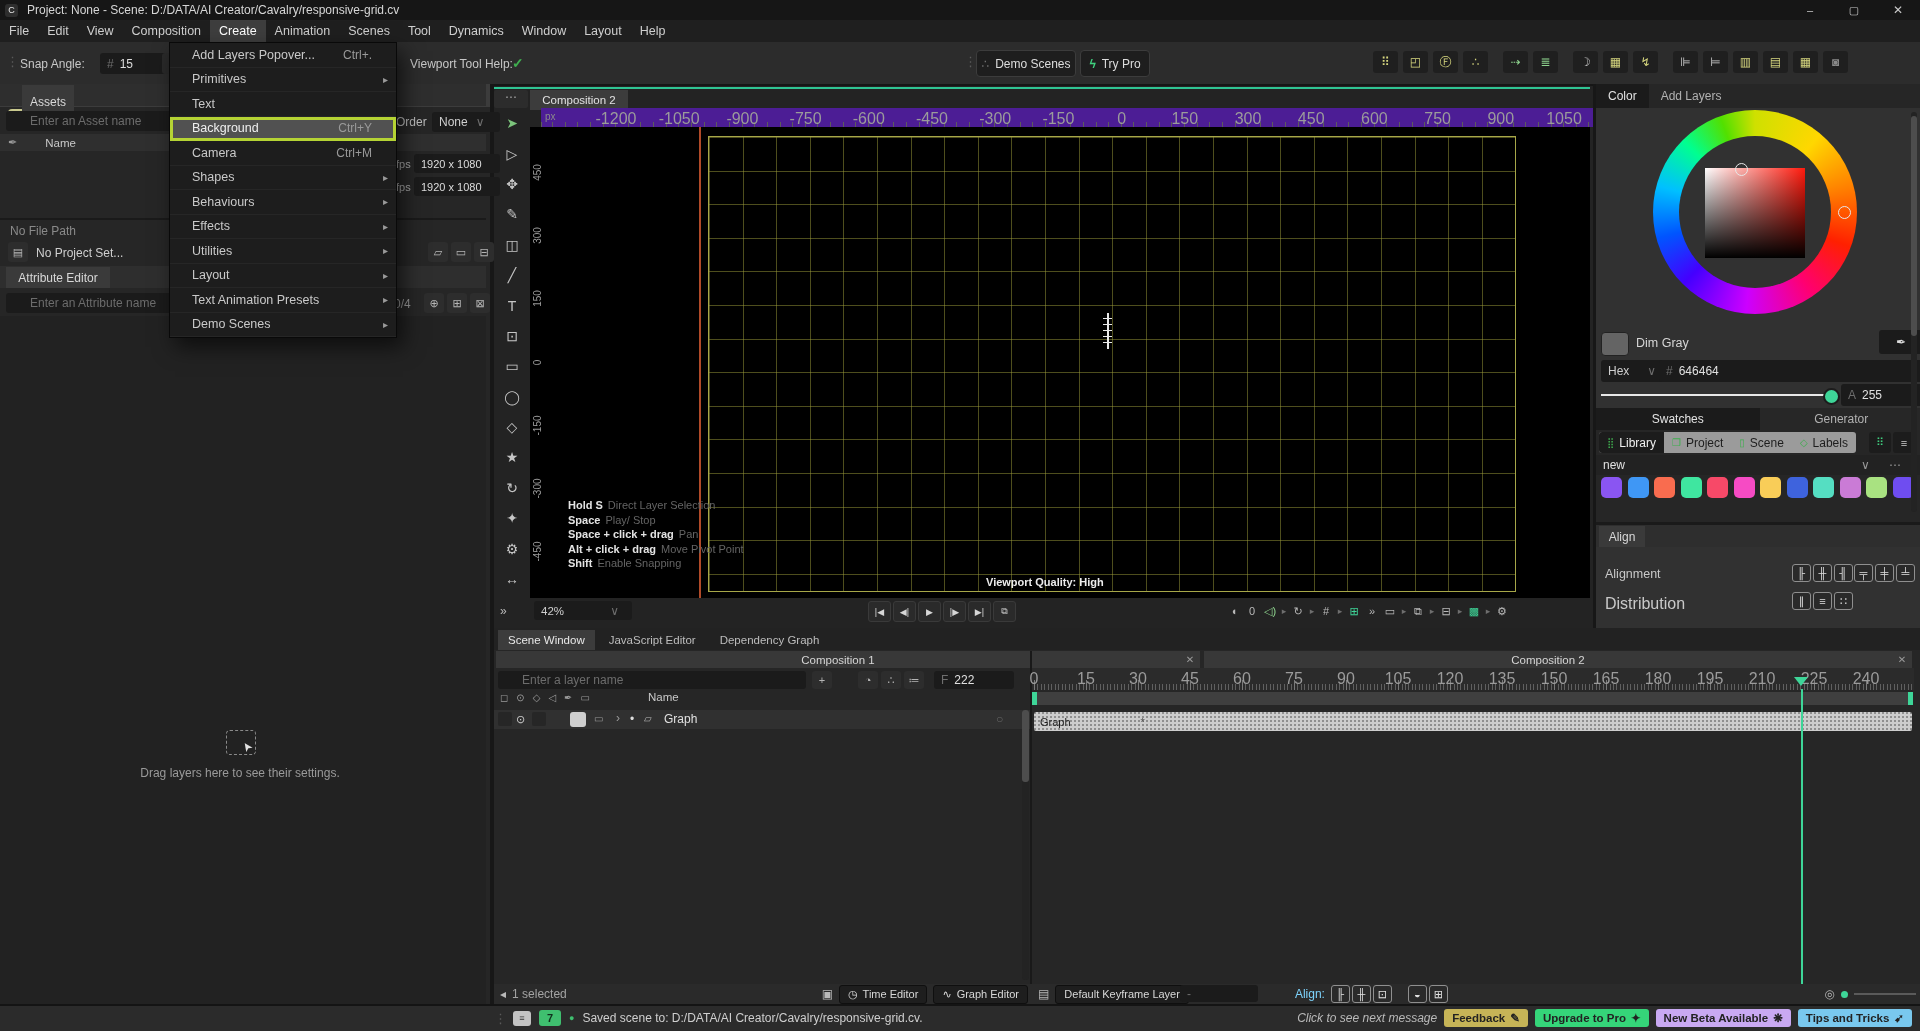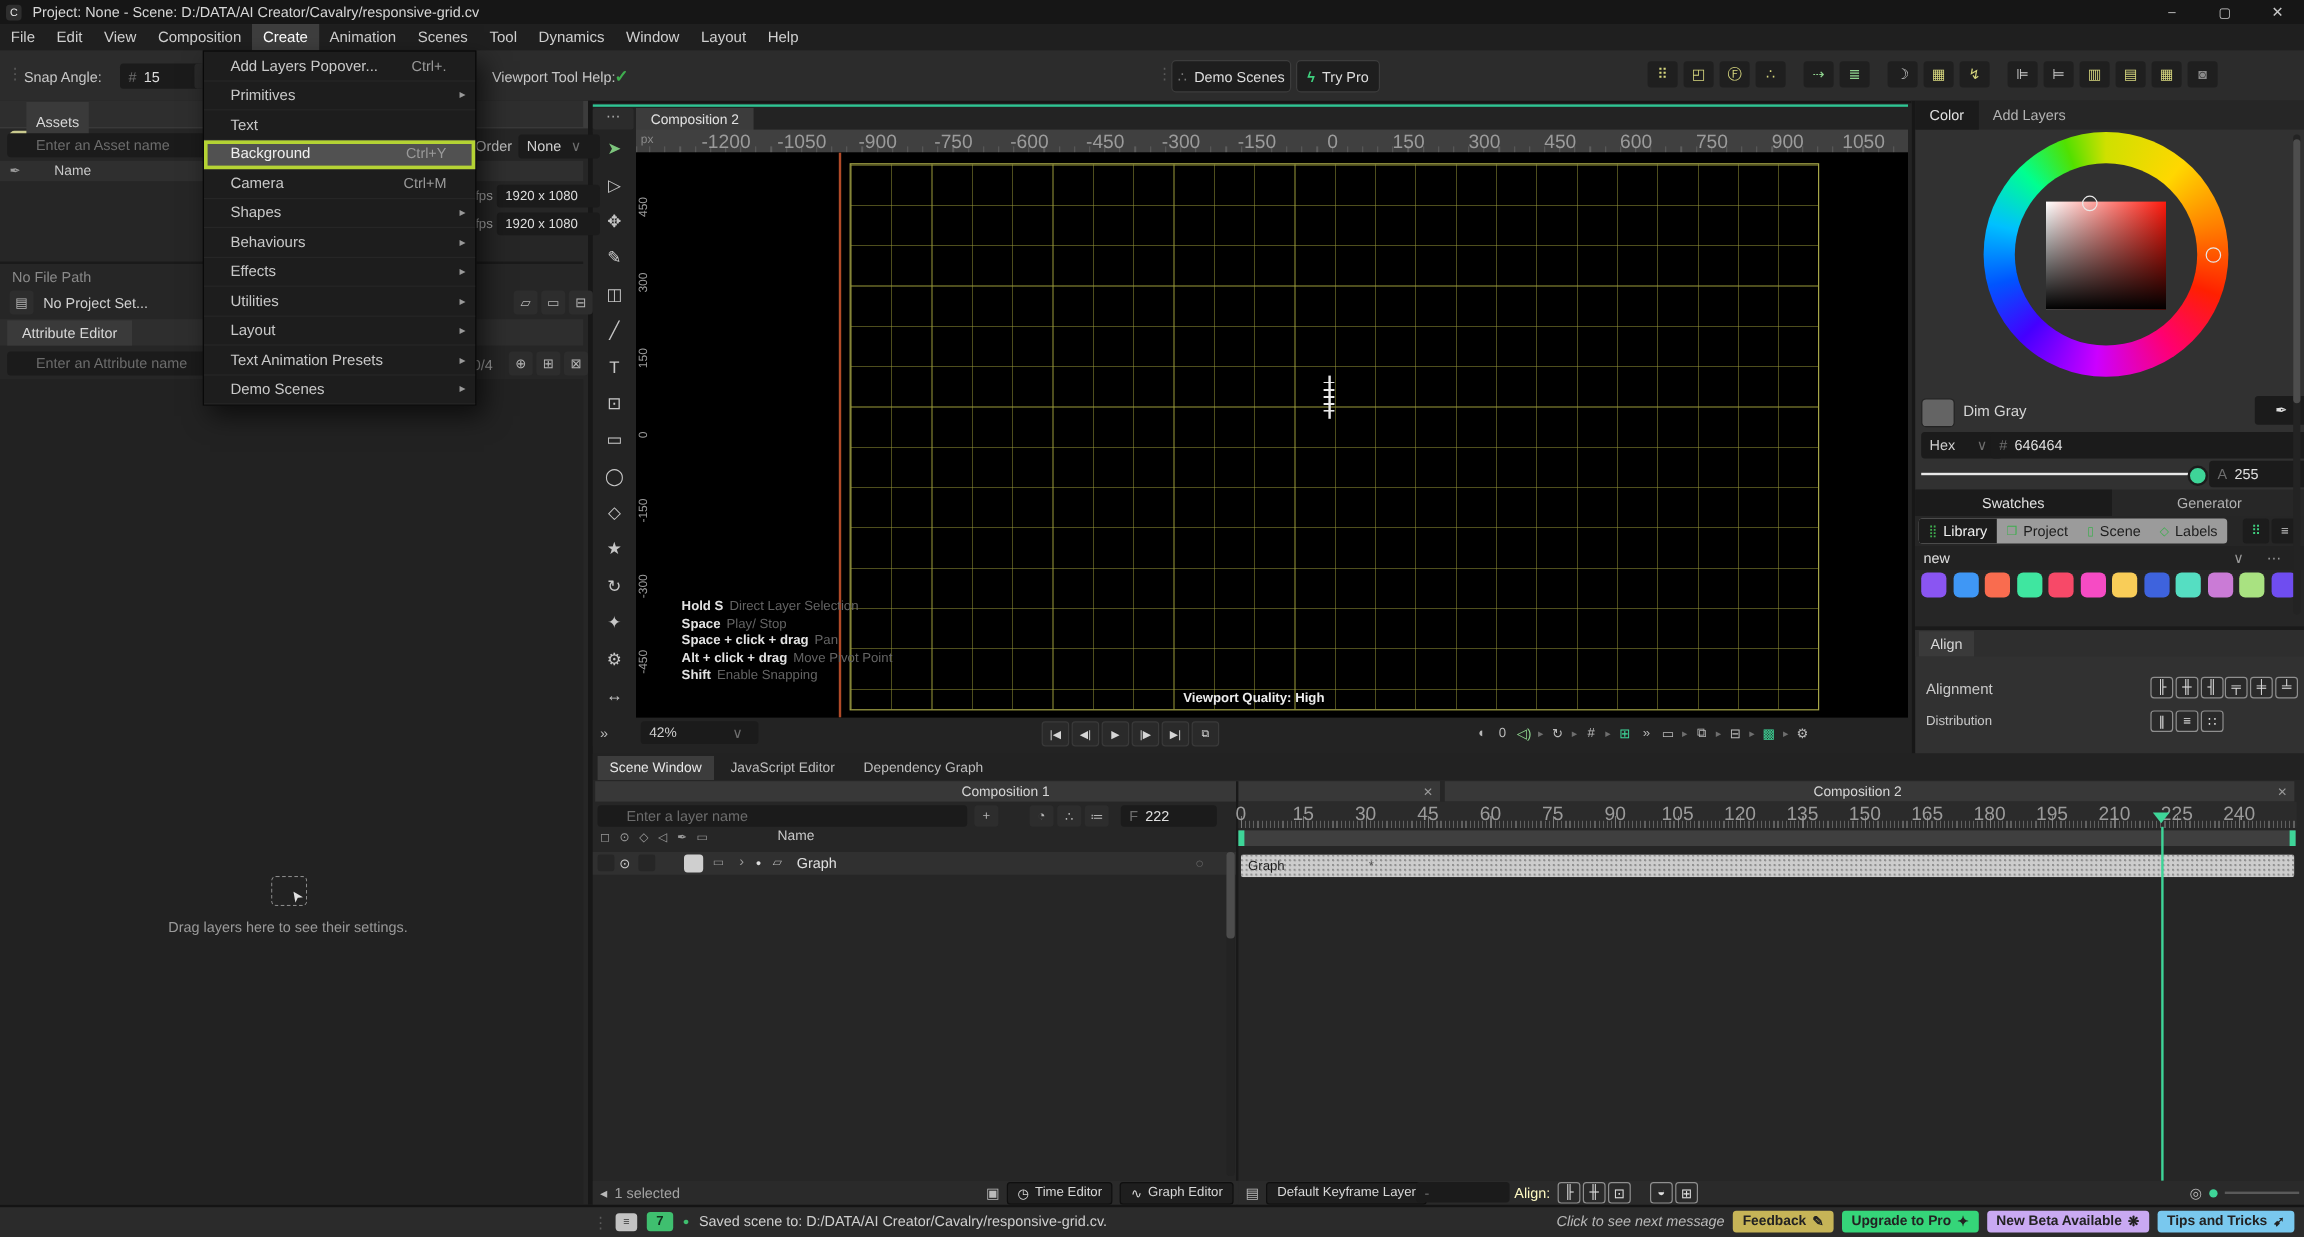--- a/index.html
+++ b/index.html
@@ -59,21 +59,21 @@
   .small-icon-btn{width:20px;height:20px;background:#2d2d2d;border-radius:3px;display:flex;align-items:center;
                   justify-content:center;color:#b5b5b5;font-size:11px;}
   
   #tools-col{left:494px;top:108px;width:36px;height:490px;display:flex;flex-direction:column;}
   .tool{height:30.4px;display:flex;align-items:center;justify-content:center;font-size:14px;color:#c6c6c6;}
   .tool.active{color:#7cc47c;}
   
   #vp-tabbar{left:494px;top:87px;width:1096px;height:21px;background:#232323;border-top:2px solid #2fc493;}
   #vp-tab{position:absolute;left:36px;top:1px;width:98px;height:20px;background:#3c3c3c;color:#e2e2e2;
           font-size:11.5px;display:flex;align-items:center;justify-content:center;}
-  #vp-ruler{left:530px;top:108px;width:1060px;height:19px;background:#404040;}
+  #vp-ruler{left:541px;top:108px;width:1060px;height:19px;background:#4c1d95;}
   #vp-ruler .ticks{position:absolute;bottom:0;left:0;right:0;height:5px;
       background:repeating-linear-gradient(to right,#5c5c5c 0 1px,transparent 1px 12.64px);background-position:11px 0;}
   .htick{position:absolute;top:2px;transform:translateX(-50%);font-size:16px;color:#9b9b9b;}
   #vp-canvas{left:530px;top:127px;width:1060px;height:471px;background:#000;overflow:hidden;}
   .vtick{position:absolute;left:-13px;width:40px;text-align:center;font-size:10px;color:#9b9b9b;
          transform:rotate(-90deg);}
   #comp-grid{position:absolute;left:178px;top:9px;width:806px;height:454px;border:1px solid #a6a648;
       background-image:repeating-linear-gradient(to right,rgba(155,155,58,.5) 0 1px,transparent 1px 33.6px),
                        repeating-linear-gradient(to bottom,rgba(155,155,58,.5) 0 1px,transparent 1px 33.6px);}
   #red-line{position:absolute;left:169px;top:0;width:2px;height:471px;background:#b04a28;}
@@ -493,21 +493,21 @@
     <div class="al-icon">╟</div>
         <div class="al-icon">╫</div>
         <div class="al-icon">╢</div>
       </div>
     <div class="abs flex" style="left:258px;top:480px;gap:2px">
 
     <div class="al-icon">╤</div>
         <div class="al-icon">╪</div>
         <div class="al-icon">╧</div>
       </div>
-    <span class="abs" style="left:9px;top:511px;color:#c9c9c9;font-size:11px">Distribution</span>
+    <span class="abs" style="left:9px;top:511px;color:#c9c9c9;font-size:16px">Distribution</span>
     <div class="abs flex" style="left:196px;top:508px;gap:2px">
 
     <div class="al-icon">∥</div>
         <div class="al-icon">≡</div>
         <div class="al-icon">∷</div>
       </div>
   </div>
 
   <div class="abs" id="timeline">
     <div class="abs" style="left:0;top:0;width:1426px;height:22px;background:#222222"></div>
@@ -611,21 +611,21 @@
       </div>
     </div>
     <div class="bbar" style="left:538px;width:888px;padding-left:6px;gap:6px">
       <span style="color:#b9b9b9">▤</span>
       <div class="ed-btn">
           <span>Default Keyframe Layer</span>
         </div>
       <div class="abs field" style="left:148px;top:1px;width:64px;height:17px">
           <span class="pfx">-</span>
         </div>
-      <span style="margin-left:67px;color:#fef9c3">Align:</span>
+      <span style="margin-left:100px;color:#7dd3fc">Align:</span>
       <div class="flex" style="gap:2px">
 
       <div class="al-icon">╟</div>
           <div class="al-icon">╫</div>
           <div class="al-icon">⊡</div>
         </div>
       <div class="flex" style="gap:2px;margin-left:10px">
 
       <div class="al-icon">◒</div>
           <div class="al-icon">⊞</div>

